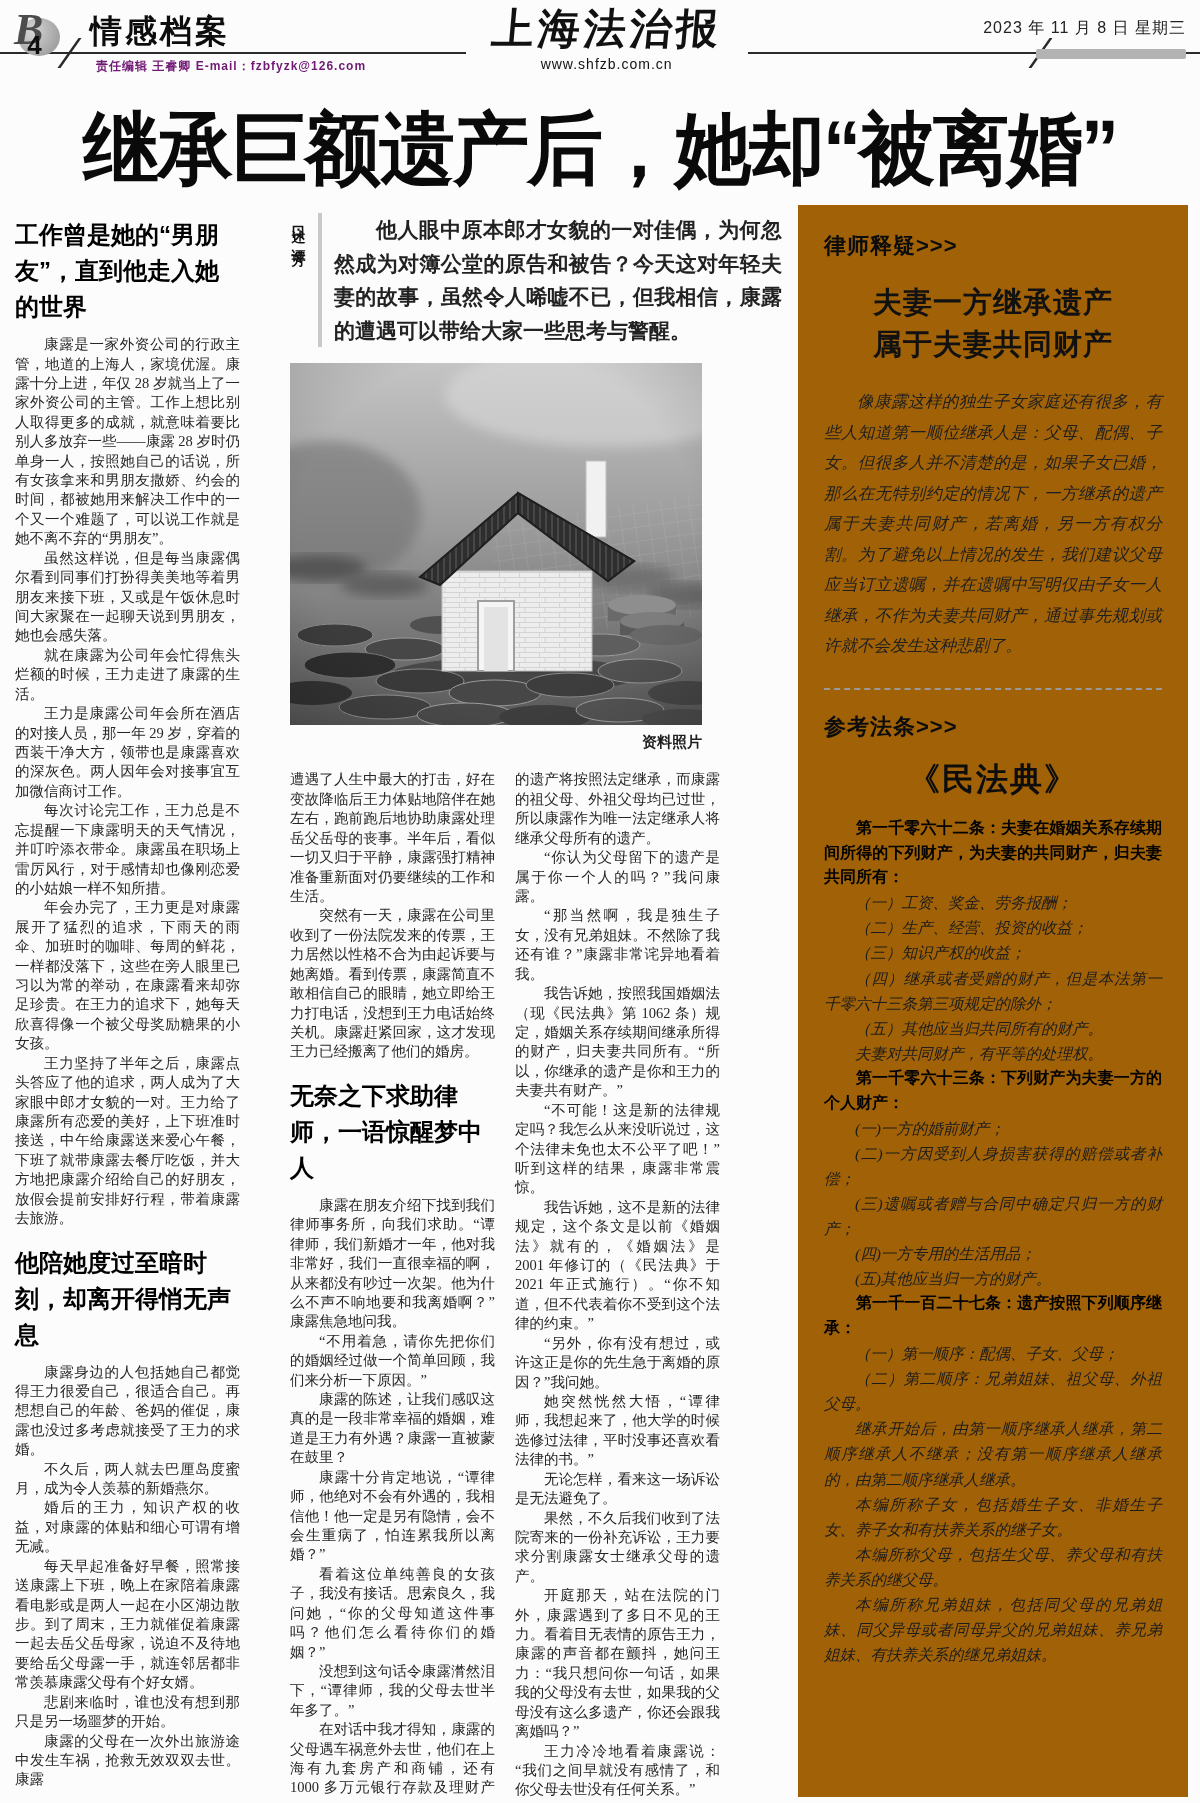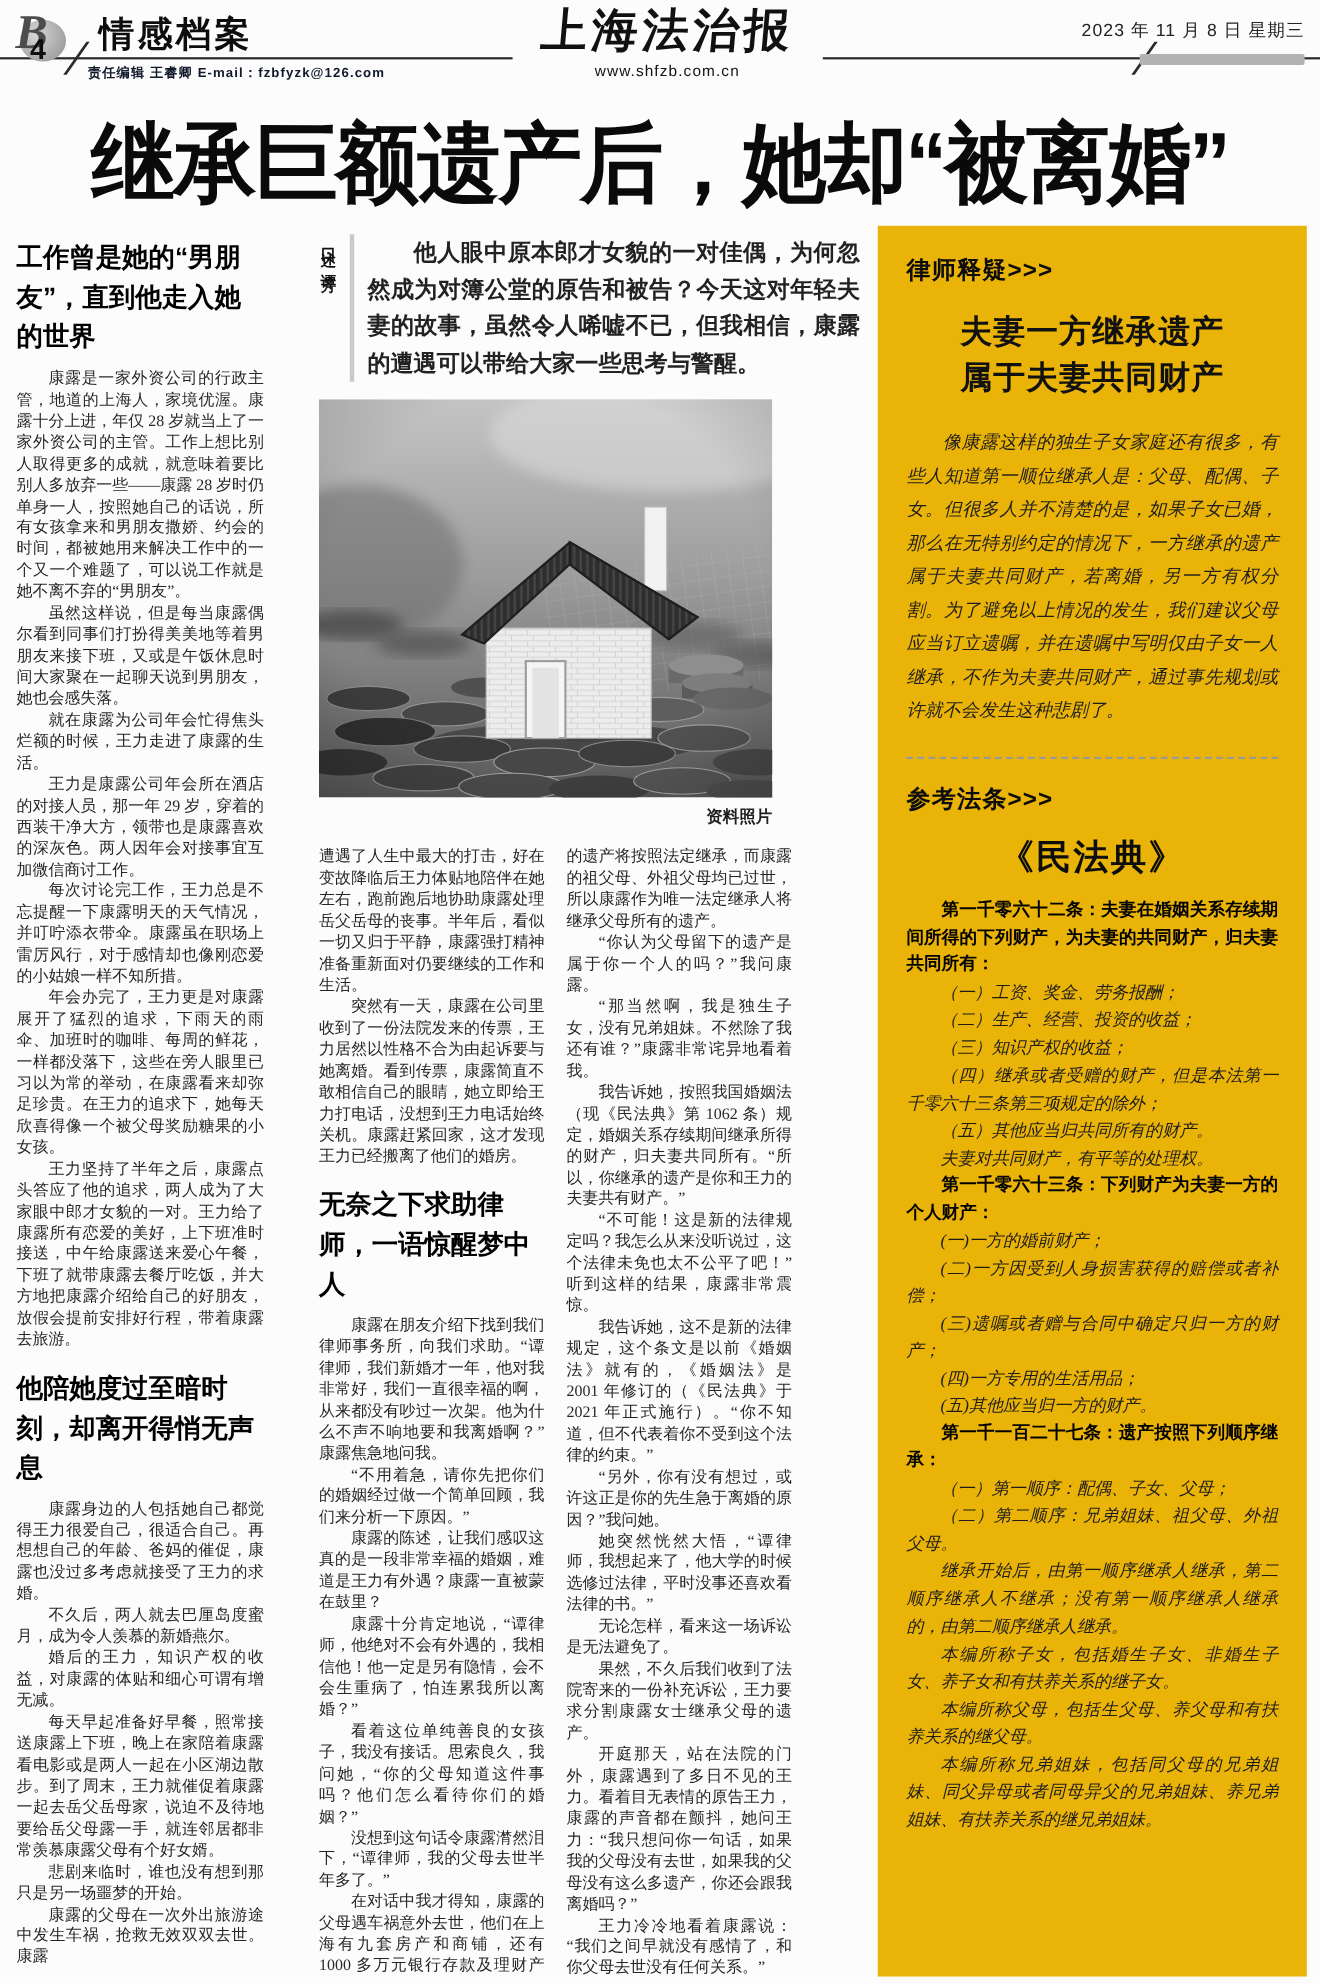--- a/index.html
+++ b/index.html
@@ -21,33 +21,33 @@
     font-size:44px;line-height:48px;color:#4c4c4c;}
   .b4 .digit{position:relative;font-weight:bold;font-size:26px;color:#0e0e0e;margin-left:-16px;top:10px;}
   .section-title{font-size:32px;font-weight:bold;letter-spacing:3px;color:#0d0d0d;margin-top:4px;}
   .hcenter{position:relative;z-index:2;background:#fcfcfc;padding:0 26px;text-align:center;}
   .masthead{font-family:"Liberation Serif", serif;font-weight:bold;font-size:42px;line-height:46px;
     letter-spacing:4px;color:#111;transform:skewX(-5deg);}
   .website{font-size:14px;font-weight:normal;letter-spacing:1px;color:#111;margin-top:4px;}
   .hright{text-align:right;padding-top:12px;}
   .hdate{font-size:16px;color:#222;letter-spacing:1px;}
   .date-bar{width:150px;height:10px;background:#b3b3b3;border-radius:2px;margin:10px 0 0 auto;}
-  .editor-line{position:absolute;left:80px;top:58px;font-size:12px;font-weight:bold;color:#0f172a;letter-spacing:1px;text-align:center;}
+  .editor-line{position:absolute;left:96px;top:58px;font-size:12px;font-weight:bold;color:#701a75;letter-spacing:1px;text-align:center;}
 
   
   .headline{margin:8px 0 14px;text-align:center;font-size:76px;line-height:1.12;font-weight:bold;
     letter-spacing:-2px;color:#0a0a0a;transform:scaleY(1.04);}
 
   
   .main{display:flex;align-items:stretch;height:1592px;padding:0 12px 0 15px;overflow:hidden;}
   .col1{width:225px;margin-right:50px;flex:none;}
   .mid{width:430px;flex:none;}
   .midcols{display:flex;gap:20px;}
   .col2,.col3{width:205px;flex:none;}
-  .sidebar{width:390px;flex:none;margin-left:78px;background:#eab308;padding:26px 26px 20px;box-sizing:border-box;}
+  .sidebar{width:390px;flex:none;margin-left:78px;background:#a16207;padding:26px 26px 20px;box-sizing:border-box;}
 
   
   .story h2{font-size:24px;line-height:1.5;font-weight:bold;color:#000;margin:16px 0 10px;}
   .col1 h2:first-child{margin-top:12px;}
   .story p{margin:0;font-family:"Liberation Serif", serif;font-size:14.5px;line-height:1.34;
     text-indent:2em;text-align:justify;color:#262626;}
   .plist-cont p:first-of-type{text-indent:0;}
 
   
   .intro{display:flex;align-items:stretch;width:492px;margin:8px 0 16px;}

